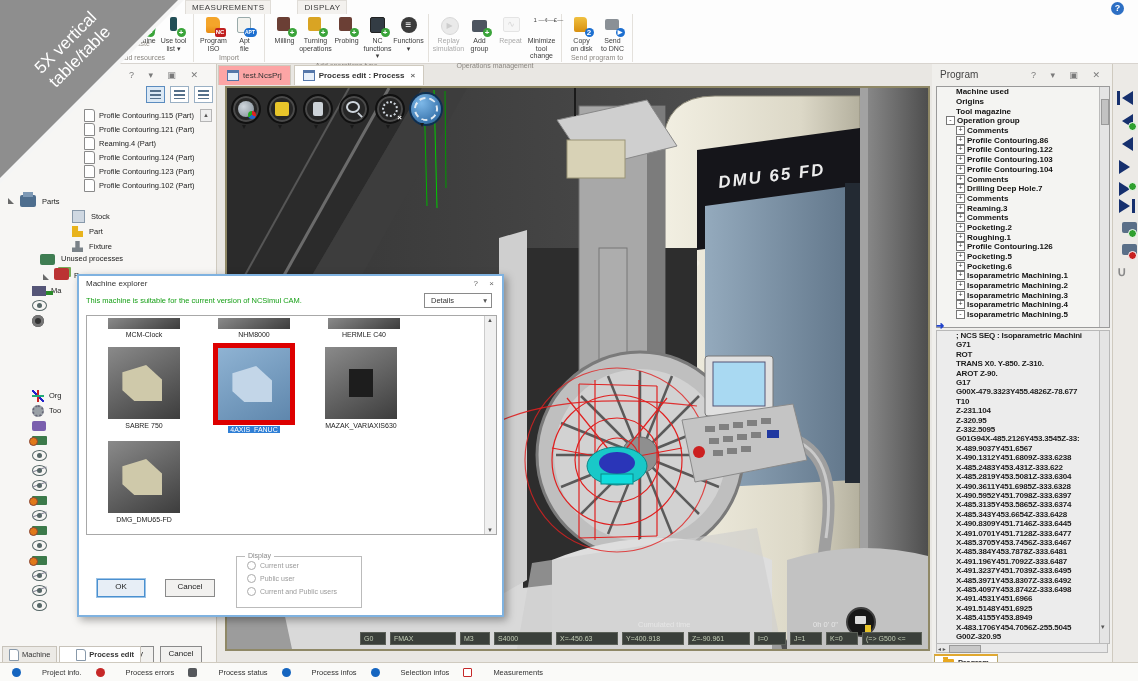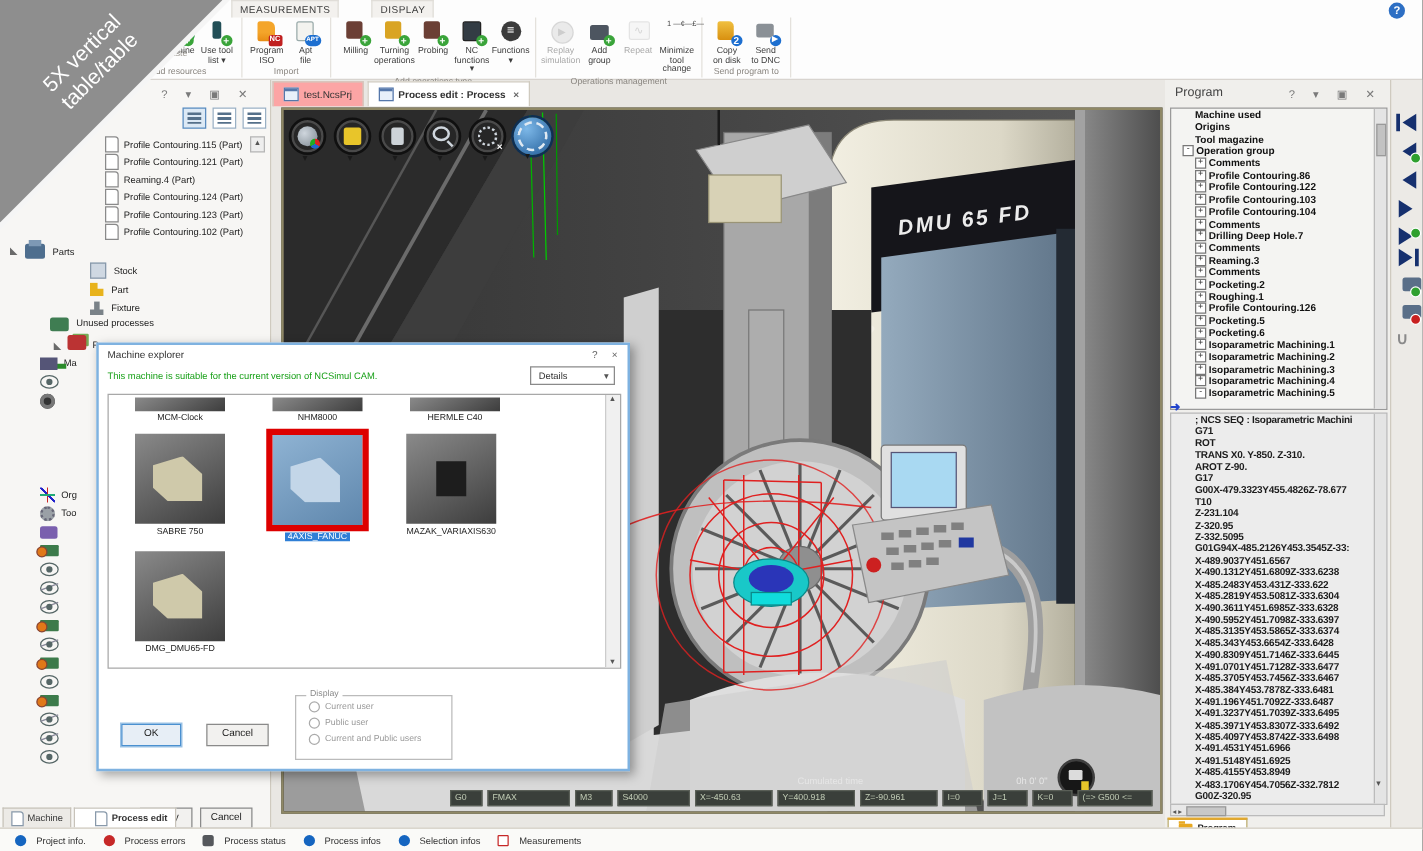--- a/index.html
+++ b/index.html
@@ -232,21 +232,21 @@
   .bar-r::after{content:"";position:absolute;right:0;top:1px;width:3px;height:14px;background:#16306e;}
   .mi .tri-l{position:absolute;left:5px;top:1px;} .mi .tri-r{position:absolute;left:2px;top:1px;}
   .badge-g::after{content:"";position:absolute;right:-2px;bottom:-2px;width:7px;height:7px;border-radius:50%;background:#2fa02f;border:1px solid #fff;}
   .badge-r::after{content:"";position:absolute;right:-2px;bottom:-2px;width:7px;height:7px;border-radius:50%;background:#c82020;border:1px solid #fff;}
   .mi-op{background:#5a6f88;border-radius:2px;width:15px !important;height:11px !important;margin-top:2px;position:absolute;left:5px;}
   .mi-clip{color:#8a8a8a;font-size:13px;font-weight:bold;transform:rotate(40deg);}
 
   
   .statusbar{position:absolute;left:0;top:662px;width:1138px;height:19px;background:#fafaf8;border-top:1px solid #cfcabf;
       display:flex;align-items:center;gap:14px;padding-left:12px;box-sizing:border-box;z-index:6;}
-  .sb-item{display:flex;align-items:center;gap:8px;font-size:7.5px;color:#333;cursor:pointer;}
+  .sb-item{display:flex;align-items:center;gap:21px;font-size:7.5px;color:#333;cursor:pointer;}
   .sb-dot{width:9px;height:9px;border-radius:50%;flex:none;}
   .si-blue .sb-dot{background:#1565c0;} .si-red .sb-dot{background:#c62828;}
   .si-disk .sb-dot{background:#55585c;border-radius:2px;}
   .si-measure .sb-dot{background:#fff;border:1px solid #c62828;border-radius:1px;box-sizing:border-box;}
 </style>
 </head>
 <body>
 
 <div class="app">
 
@@ -1040,21 +1040,21 @@
         <div class="gline">X-485.3971Y453.8307Z-333.6492</div>
 
         <div class="gline">X-485.4097Y453.8742Z-333.6498</div>
 
         <div class="gline">X-491.4531Y451.6966</div>
 
         <div class="gline">X-491.5148Y451.6925</div>
 
         <div class="gline">X-485.4155Y453.8949</div>
 
-        <div class="gline">X-483.1706Y454.7056Z-332.7812</div>
+        <div class="gline">X-483.1706Y454.7056Z-255.5045</div>
 
         <div class="gline">G00Z-320.95</div>
 
       <div class="rp-gcode-vscroll"></div>
     </div>
     <div class="rp-hscroll"></div>
     <div class="rp-tab">
       <span class="rp-folder"></span>
       <span>Program</span>
     </div>

